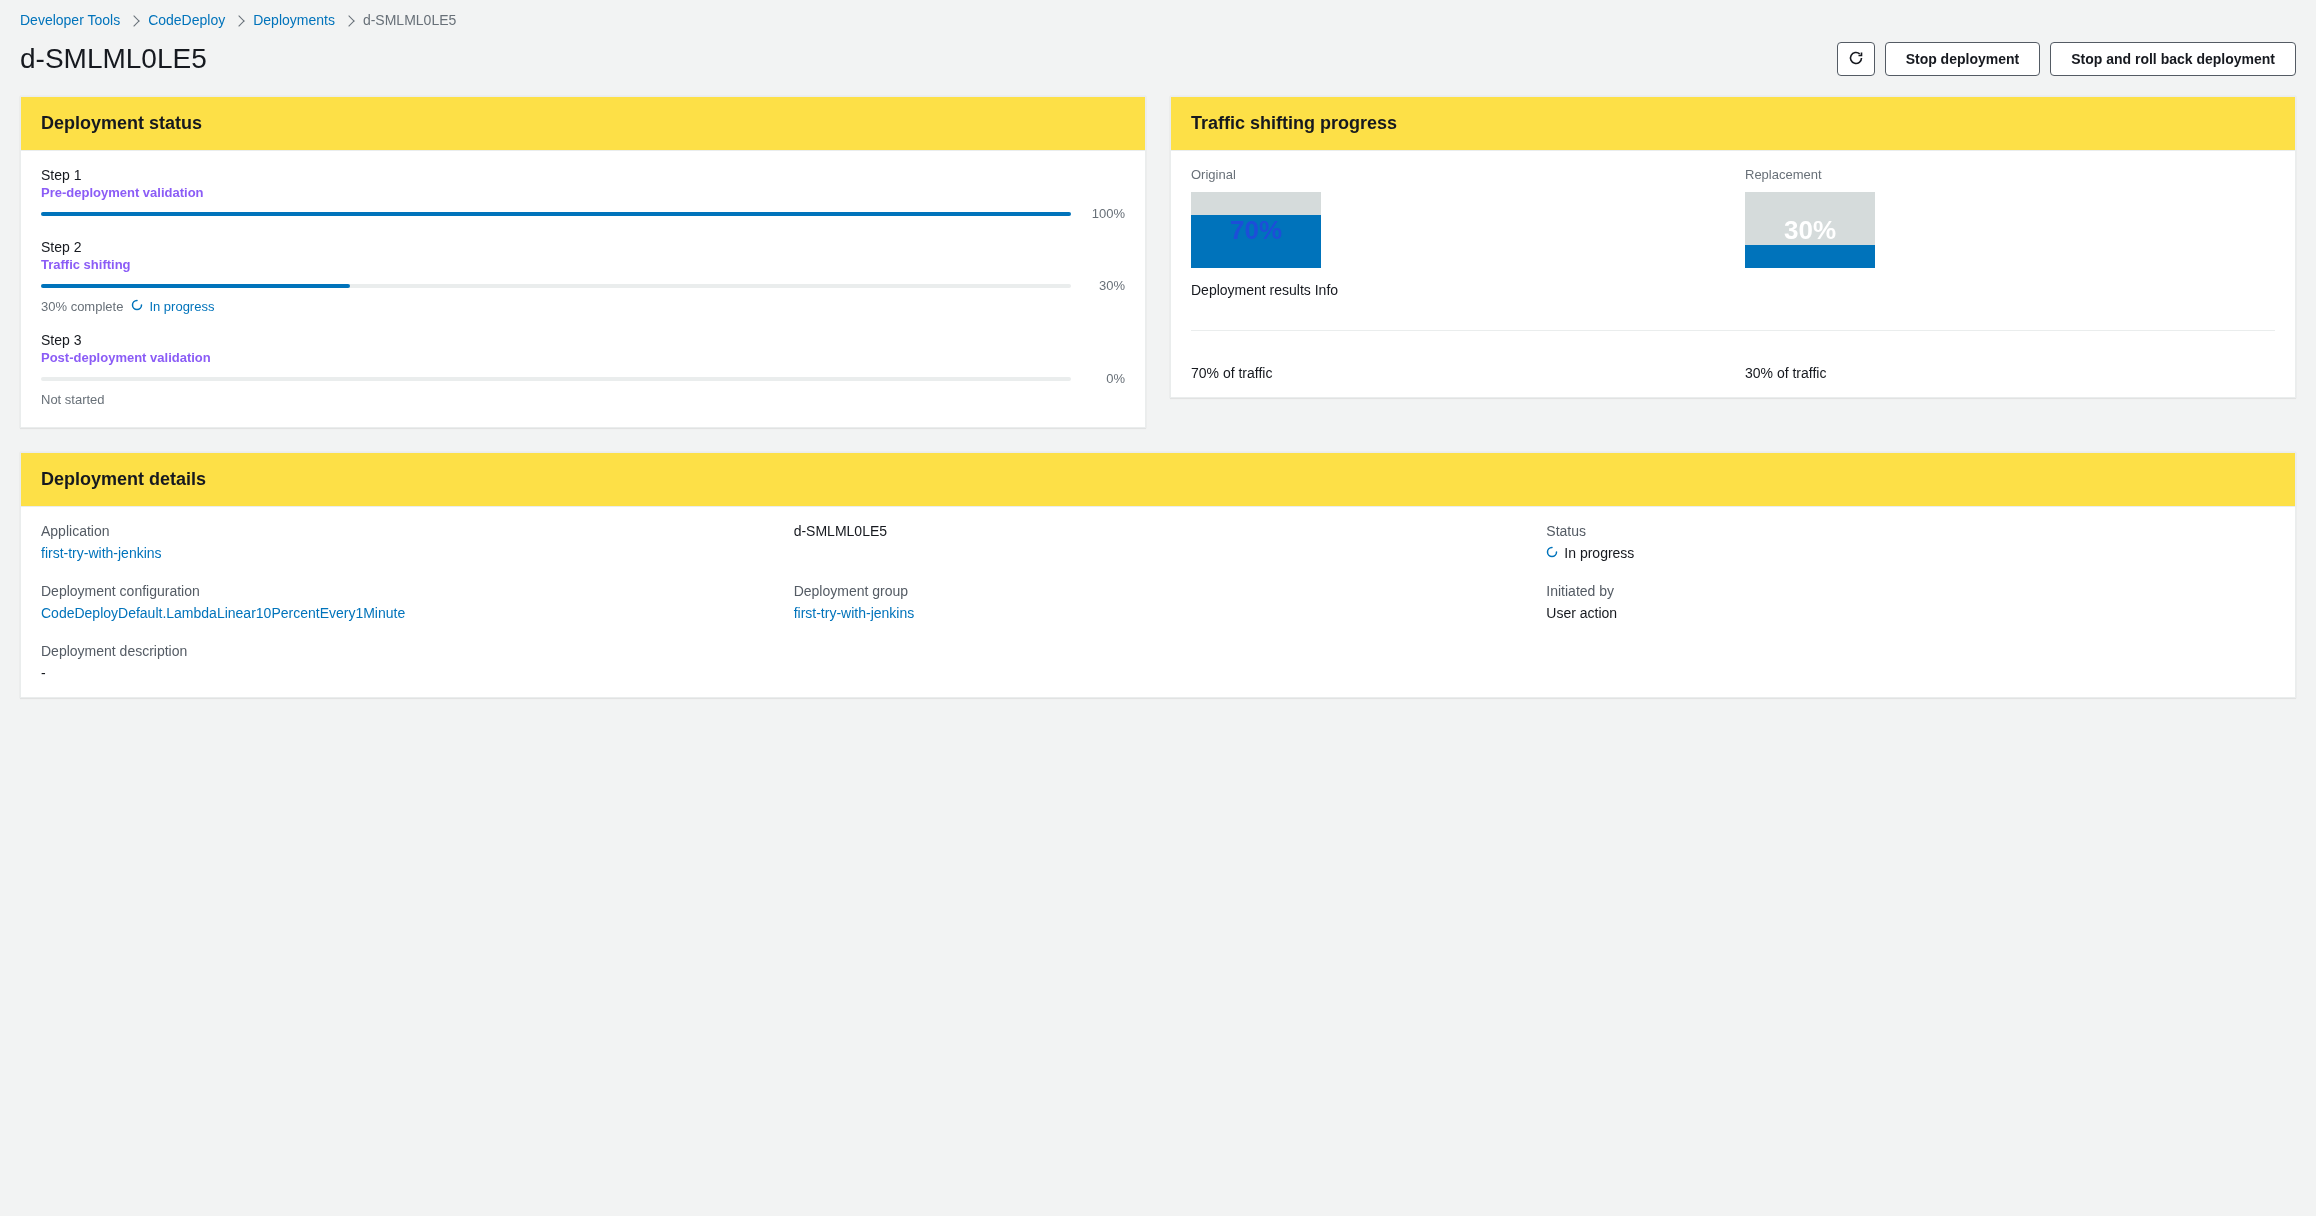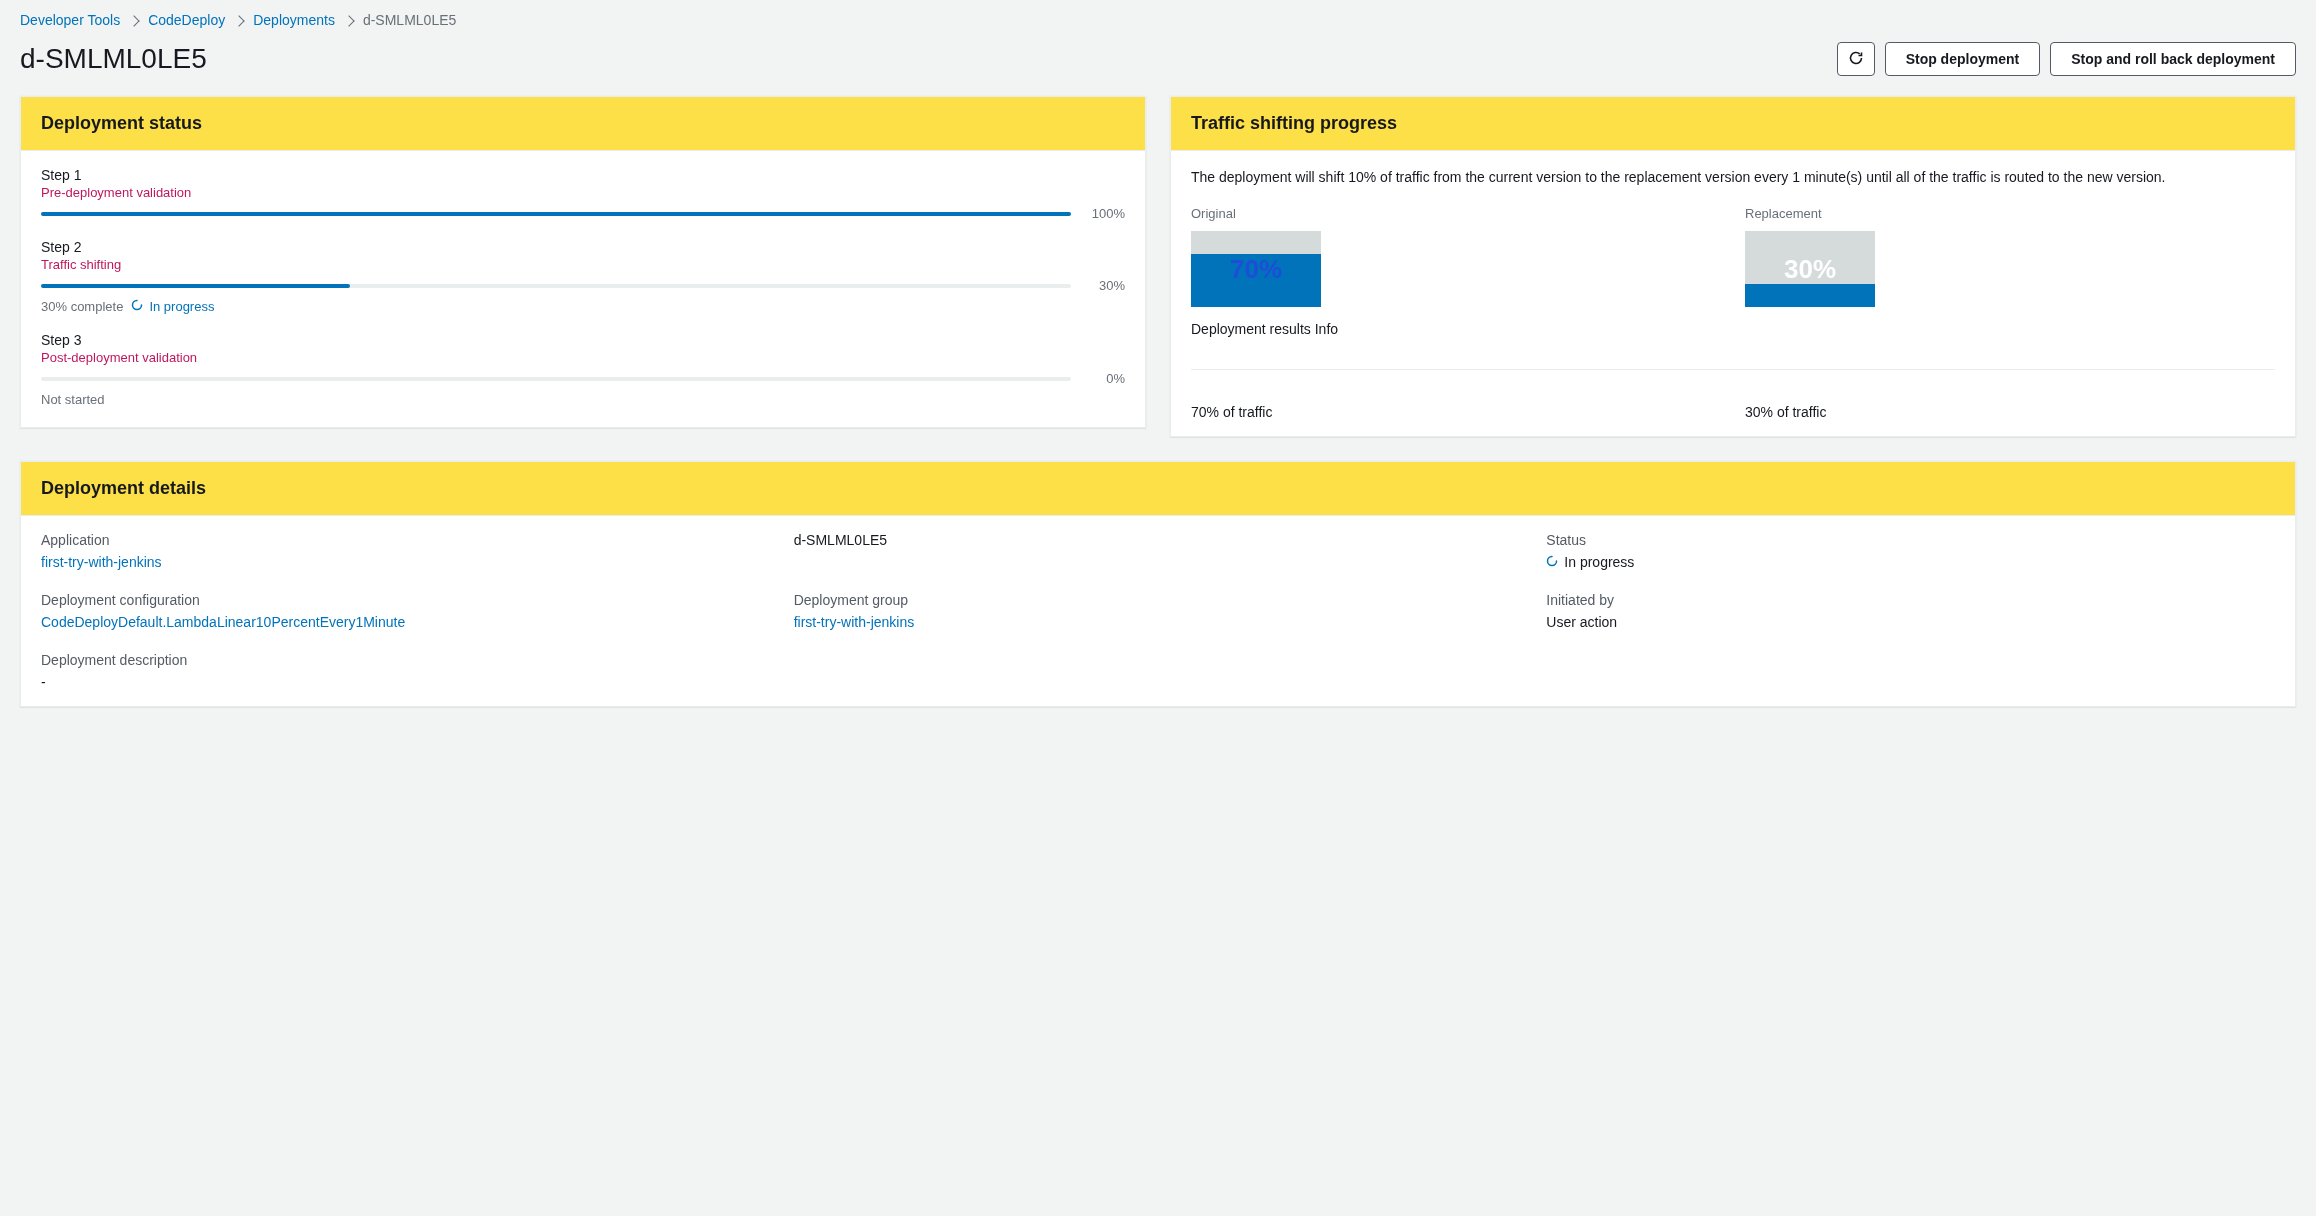--- a/index.html
+++ b/index.html
@@ -79,21 +79,21 @@
     grid-template-columns: 1fr 1fr;
     gap: 24px;
     margin-bottom: 24px;
     align-items: start;
   }
 
   
   .step { margin-bottom: 18px; }
   .step:last-child { margin-bottom: 4px; }
   .step-title { font-size: 14px; color: #16191f; margin-bottom: 2px; }
-  .step-sub { font-size: 13px; color: #be185d; margin-bottom: 6px; }
+  .step-sub { font-size: 13px; color: #8b5cf6; margin-bottom: 6px; font-weight: bold; }
   .progress-row { display: flex; align-items: center; gap: 14px; margin-bottom: 6px;}
   .progress-track {
     flex: 1;
     height: 4px;
     background: #eaeded;
     position: relative;
     border-radius: 2px;
   }
   .progress-fill {
     position: absolute; left:0; top:0; bottom:0;
@@ -236,21 +236,20 @@
         </div>
       </div>
     </div>
   </section>
 
   <section class="panel">
     <div class="panel-header">
       <h2 class="panel-title">Traffic shifting progress</h2>
     </div>
     <div class="panel-body">
-      <p class="traffic-desc">The deployment will shift 10% of traffic from the current version to the replacement version every 1 minute(s) until all of the traffic is routed to the new version.</p>
       <div class="traffic-cols">
         <div>
           <div class="traffic-label">Original</div>
           <div class="traffic-bar">
             <div class="fill" style="height:70%"></div>
             <div class="pct light">70%</div>
           </div>
           <div class="traffic-results-label">Deployment results Info</div>
         </div>
         <div>

